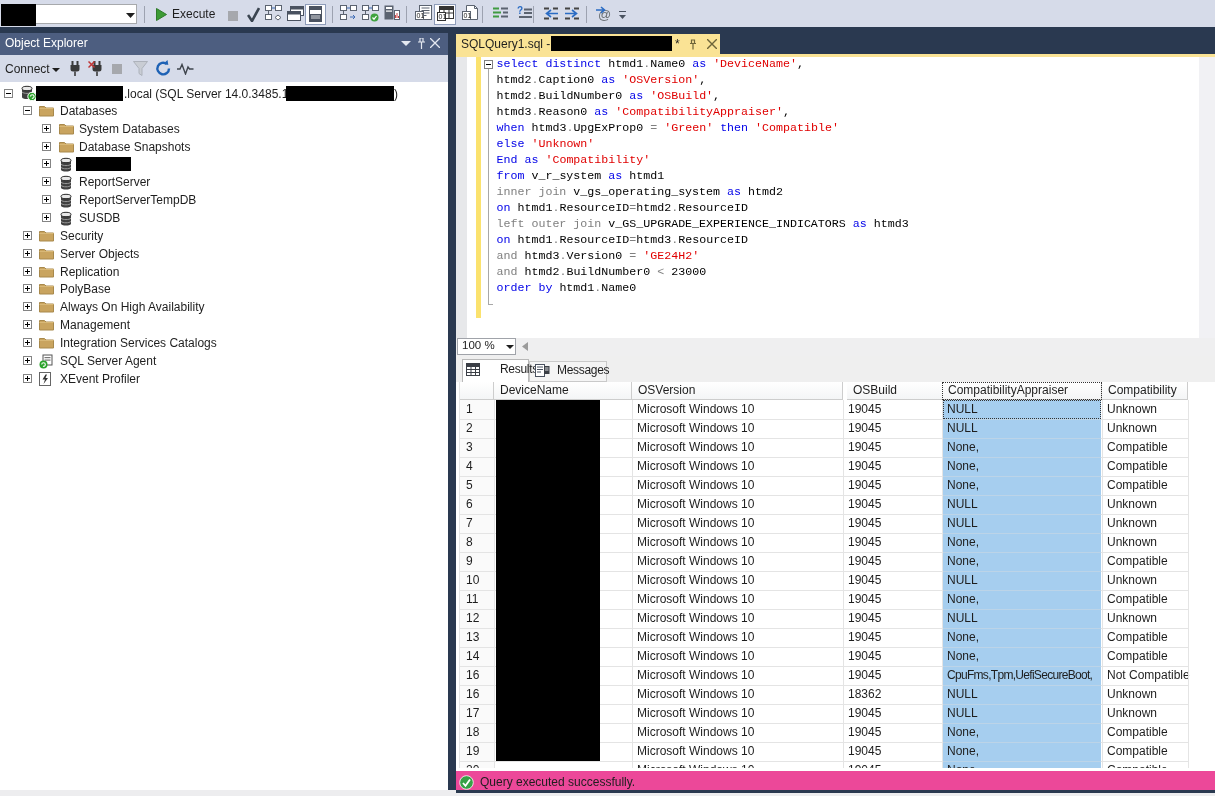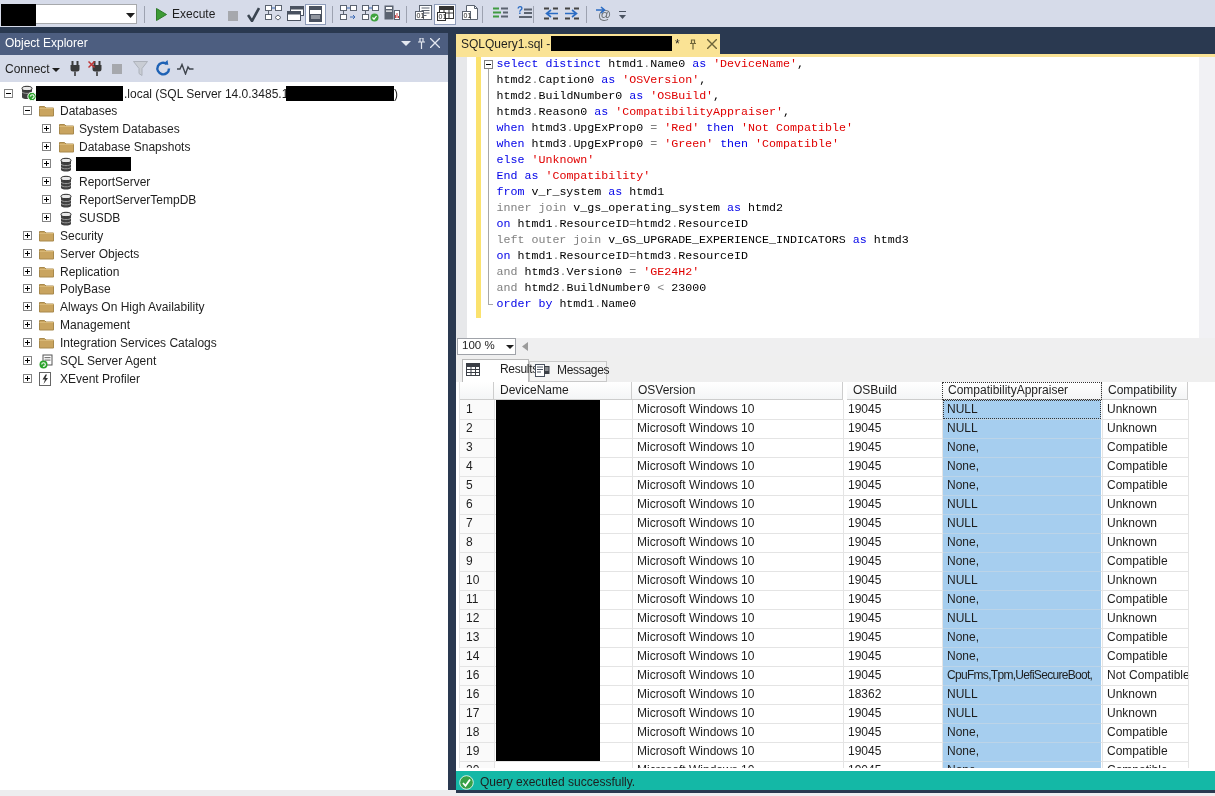--- a/index.html
+++ b/index.html
@@ -23,21 +23,21 @@
 #code .k{color:#0000E8}
 #code .s{color:#E00000}
 #code .g{color:#808080}
 #code div{white-space:pre}
 #zs{left:456px;top:338px;width:759px;height:18px;background:#EFEFF0}
 #rtabs{left:456px;top:356px;width:759px;height:26px;background:#EFEFEF}
 #grid{left:456px;top:382px;width:759px;height:386px;background:#FFF;overflow:hidden}
 .hc{position:absolute;top:0;height:18px;background:linear-gradient(#FFF,#F4F5F6);border-right:1px solid #CDCDCD;border-bottom:1px solid #CDCDCD;line-height:17px;padding-left:6px}
 .gl{position:absolute;background:#E4E4E4}
 .ct{position:absolute;height:19px;line-height:19px}
-#sb{left:456px;top:771px;width:759px;height:19px;background:#14b8a6}
+#sb{left:456px;top:771px;width:759px;height:19px;background:#ec4899}
 </style></head>
 <body>
 
 <div class="a" id="tb">
   <div class="a" style="left:1px;top:4px;width:136px;height:20px;background:#FFF;border:1px solid #A7A9AC"></div>
   <div class="a" style="left:1px;top:4px;width:35px;height:22px;background:#000"></div>
   <svg class="a" style="left:126px;top:13px" width="9" height="5">
       <path d="M0 0h9l-4.5 5z" fill="#1E1E1E"></path>
     </svg>
   <div class="a sep" style="left:144px"></div>
@@ -406,21 +406,20 @@
   <div class="a" style="left:20px;top:0;width:5px;height:261px;background:#FBE26E"></div>
   <div class="a" style="left:32px;top:11px;width:1px;height:237px;background:#A8A8A8"></div>
   <div class="a" style="left:32px;top:247px;width:5px;height:1px;background:#A8A8A8"></div>
   <div class="a" style="left:28px;top:3px;width:9px;height:9px;border:1px solid #808080;background:#FFF"></div>
   <div class="a" style="left:30px;top:7px;width:5px;height:1px;background:#000"></div>
   <div class="a" id="code">
       <div><span class="k">select distinct</span> htmd1<span class="g">.</span>Name0 <span class="k">as</span> <span class="s">'DeviceName'</span>,</div>
       <div>htmd2<span class="g">.</span>Caption0 <span class="k">as</span> <span class="s">'OSVersion'</span>,</div>
       <div>htmd2<span class="g">.</span>BuildNumber0 <span class="k">as</span> <span class="s">'OSBuild'</span>,</div>
       <div>htmd3<span class="g">.</span>Reason0 <span class="k">as</span> <span class="s">'CompatibilityAppraiser'</span>,</div>
-      <div><span class="k">when</span> htmd3<span class="g">.</span>UpgExProp0 <span class="g">=</span> <span class="s">'Red'</span> <span class="k">then</span> <span class="s">'Not Compatible'</span></div>
       <div><span class="k">when</span> htmd3<span class="g">.</span>UpgExProp0 <span class="g">=</span> <span class="s">'Green'</span> <span class="k">then</span> <span class="s">'Compatible'</span></div>
       <div><span class="k">else</span> <span class="s">'Unknown'</span></div>
       <div><span class="k">End as</span> <span class="s">'Compatibility'</span></div>
       <div><span class="k">from</span> v_r_system <span class="k">as</span> htmd1</div>
       <div><span class="g">inner join</span> v_gs_operating_system <span class="k">as</span> htmd2</div>
       <div><span class="k">on</span> htmd1<span class="g">.</span>ResourceID<span class="g">=</span>htmd2<span class="g">.</span>ResourceID</div>
       <div><span class="g">left outer join</span> v_GS_UPGRADE_EXPERIENCE_INDICATORS <span class="k">as</span> htmd3</div>
       <div><span class="k">on</span> htmd1<span class="g">.</span>ResourceID<span class="g">=</span>htmd3<span class="g">.</span>ResourceID</div>
       <div><span class="g">and</span> htmd3<span class="g">.</span>Version0 <span class="g">=</span> <span class="s">'GE24H2'</span></div>
       <div><span class="g">and</span> htmd2<span class="g">.</span>BuildNumber0 <span class="g">&lt;</span> 23000</div>

